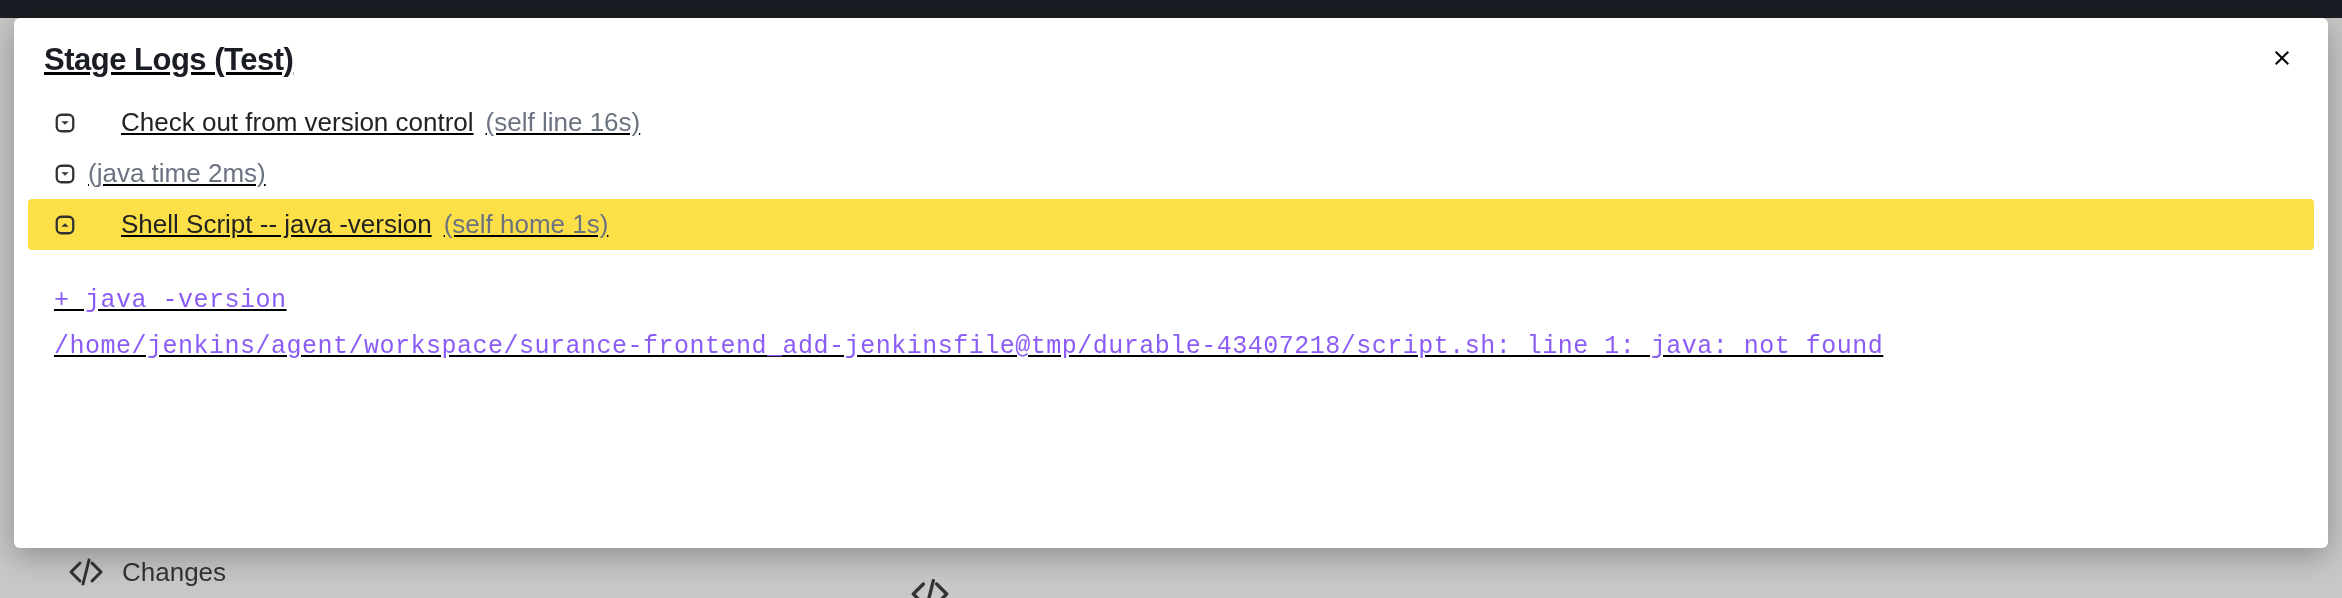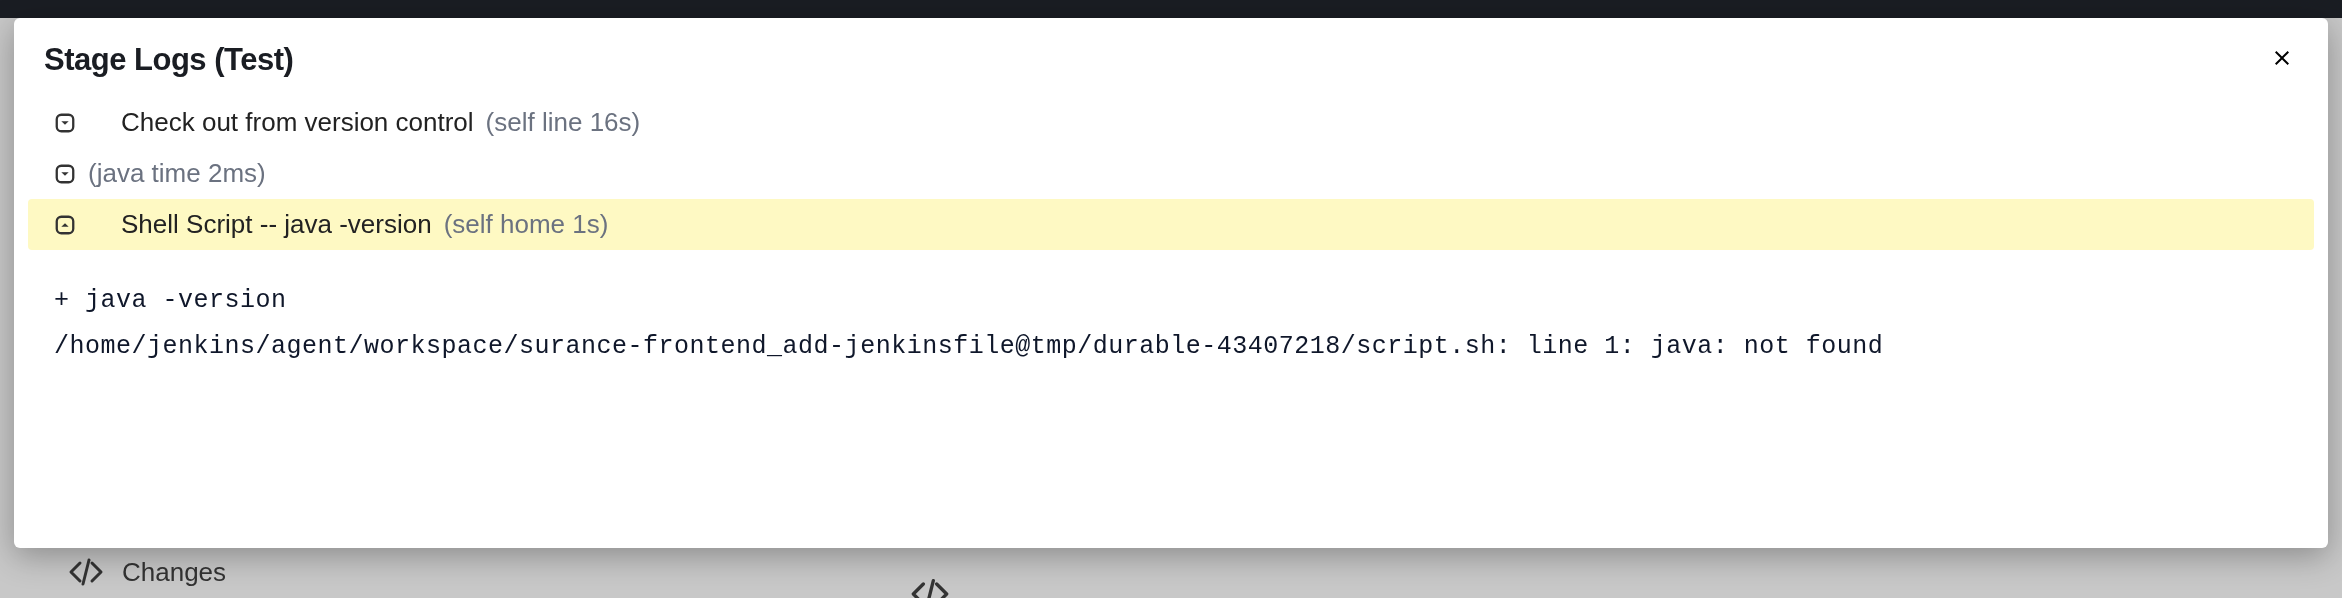--- a/index.html
+++ b/index.html
@@ -57,20 +57,21 @@
     .modal {
       position: absolute;
       top: 18px;
       left: 14px;
       right: 14px;
       background: #fff;
       border-radius: 6px;
       box-shadow: 0 8px 32px rgba(0,0,0,0.3);
       padding-bottom: 20px;
       min-height: 530px;
+      text-decoration: underline;
     }
     .modal-header {
       display: flex;
       justify-content: space-between;
       align-items: flex-start;
       padding: 24px 30px 18px 30px;
     }
     .modal-title {
       font-size: 31px;
       font-weight: 700;
@@ -88,21 +89,21 @@
     .step-row {
       display: flex;
       align-items: center;
       padding: 10px 28px 10px 40px;
       font-size: 26px;
       color: #333;
       gap: 12px;
       cursor: pointer;
     }
     .step-row.error {
-      background: #fef9c3;
+      background: #fde047;
       margin: 0 14px;
       border-radius: 4px;
       padding-left: 26px;
     }
     .expand-icon {
       display: inline-flex;
       align-items: center;
       justify-content: center;
       width: 22px;
       height: 22px;
@@ -118,21 +119,21 @@
       margin-left: 33px;
     }
     .step-time {
       color: #6b7280;
       font-weight: 400;
     }
     .console-output {
       padding: 28px 40px 10px 40px;
       font-family: "SFMono-Regular", Consolas, "Liberation Mono", Menlo, monospace;
       font-size: 25px;
-      color: #0f172a;
+      color: #8b5cf6;
       line-height: 1.85;
       white-space: pre-wrap;
       letter-spacing: 0.5px;
     }
   </style>
 </head>
 <body>
 
 <div class="backdrop">
   <div class="backdrop-topbar"></div>

